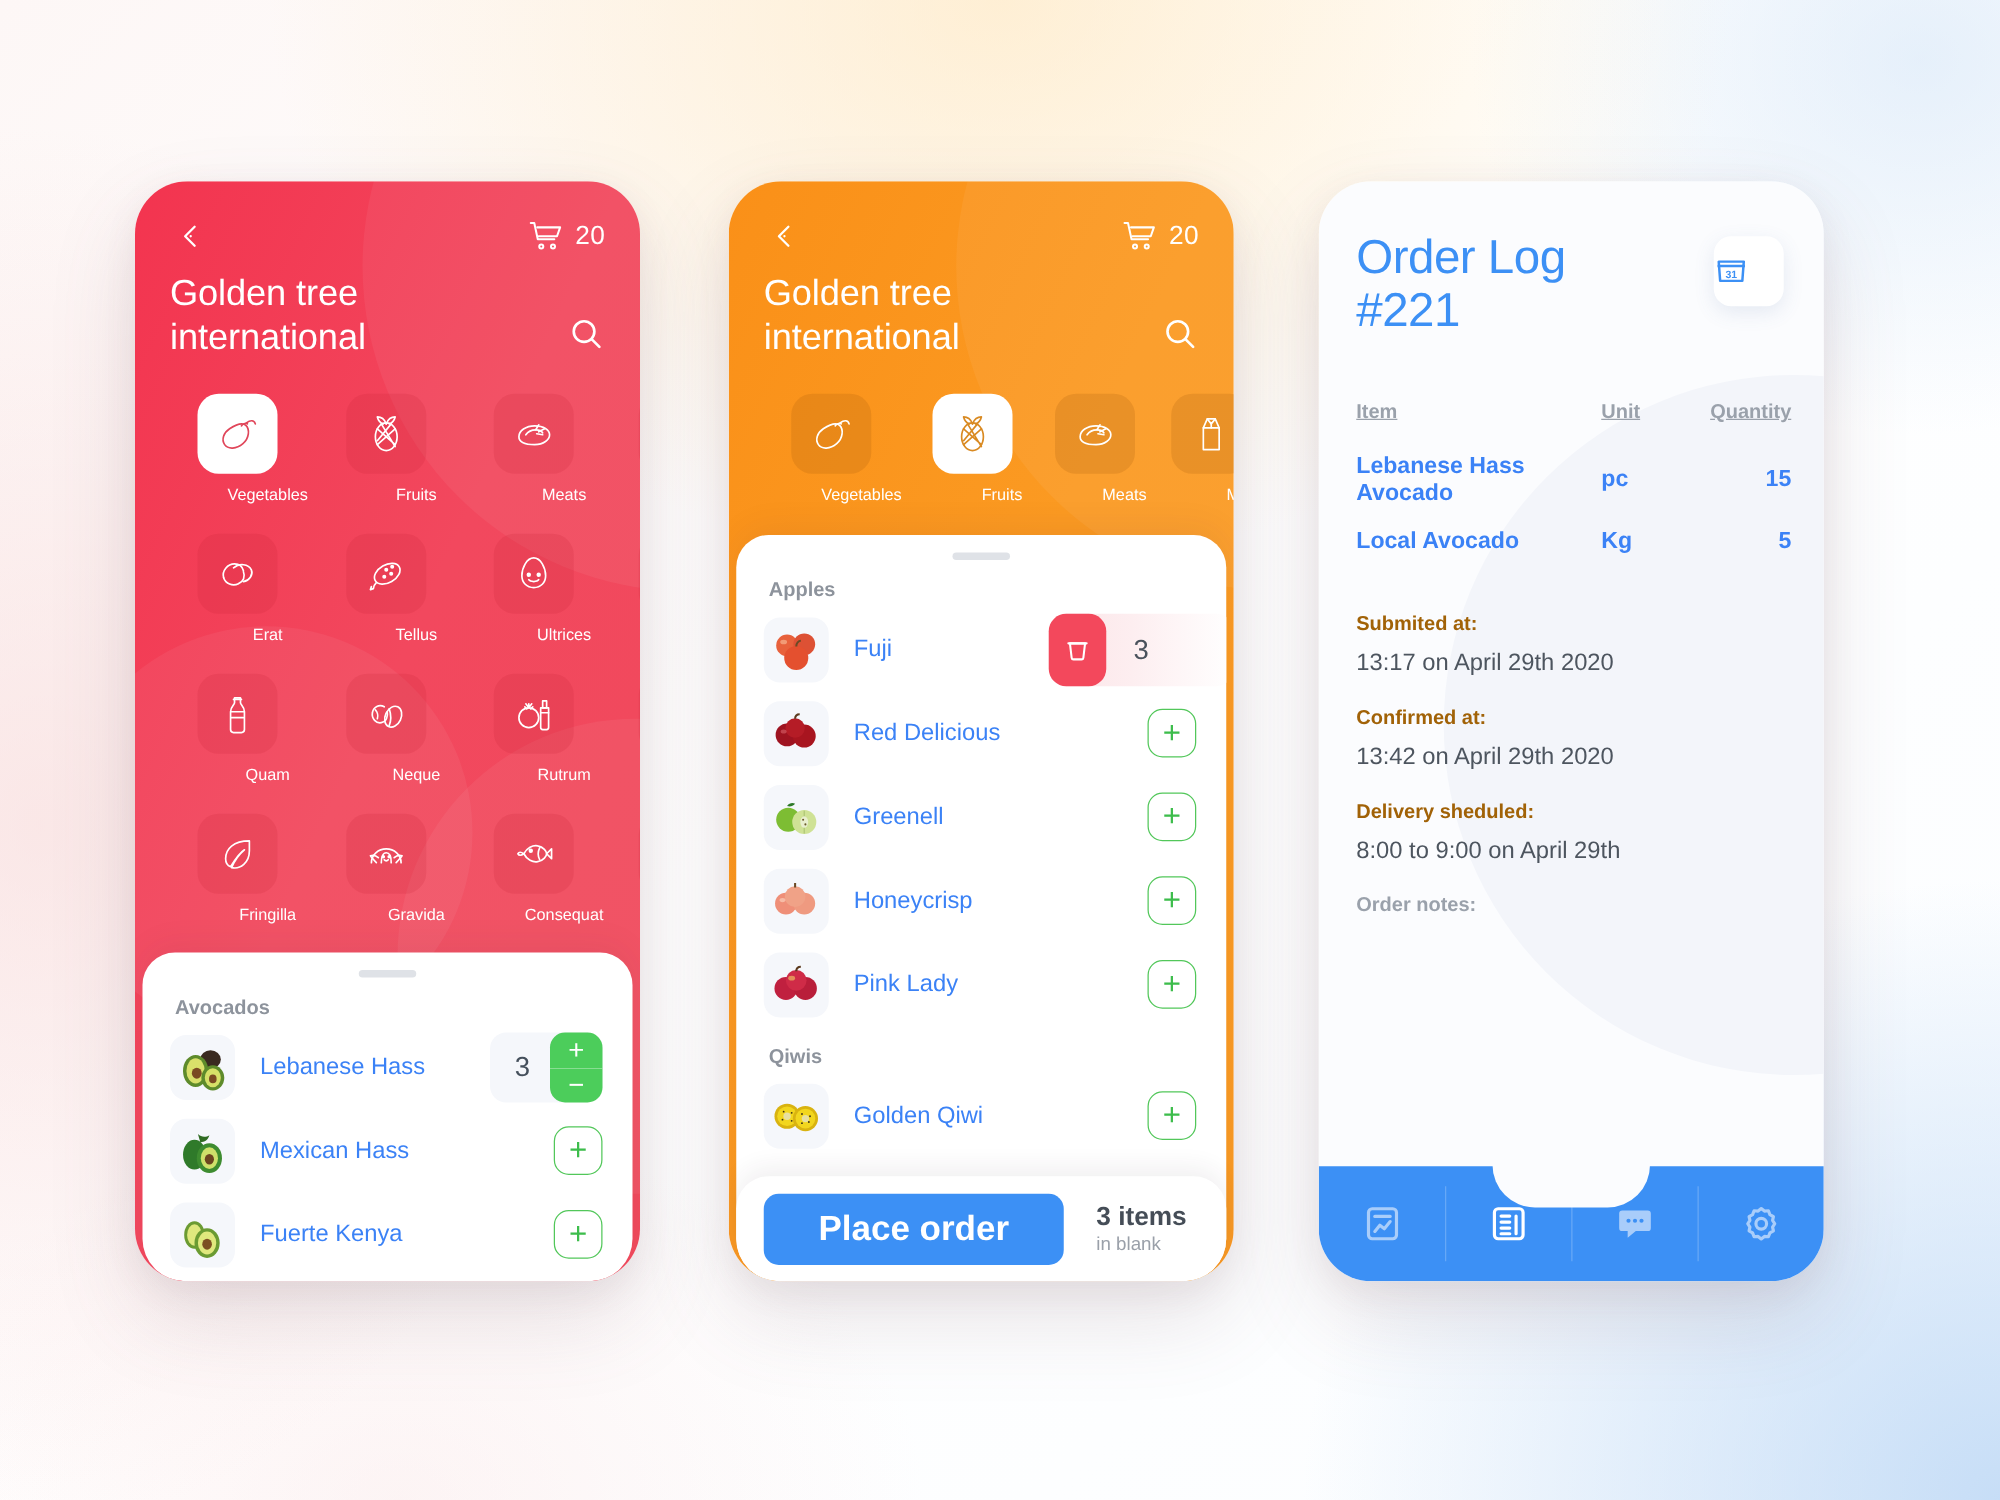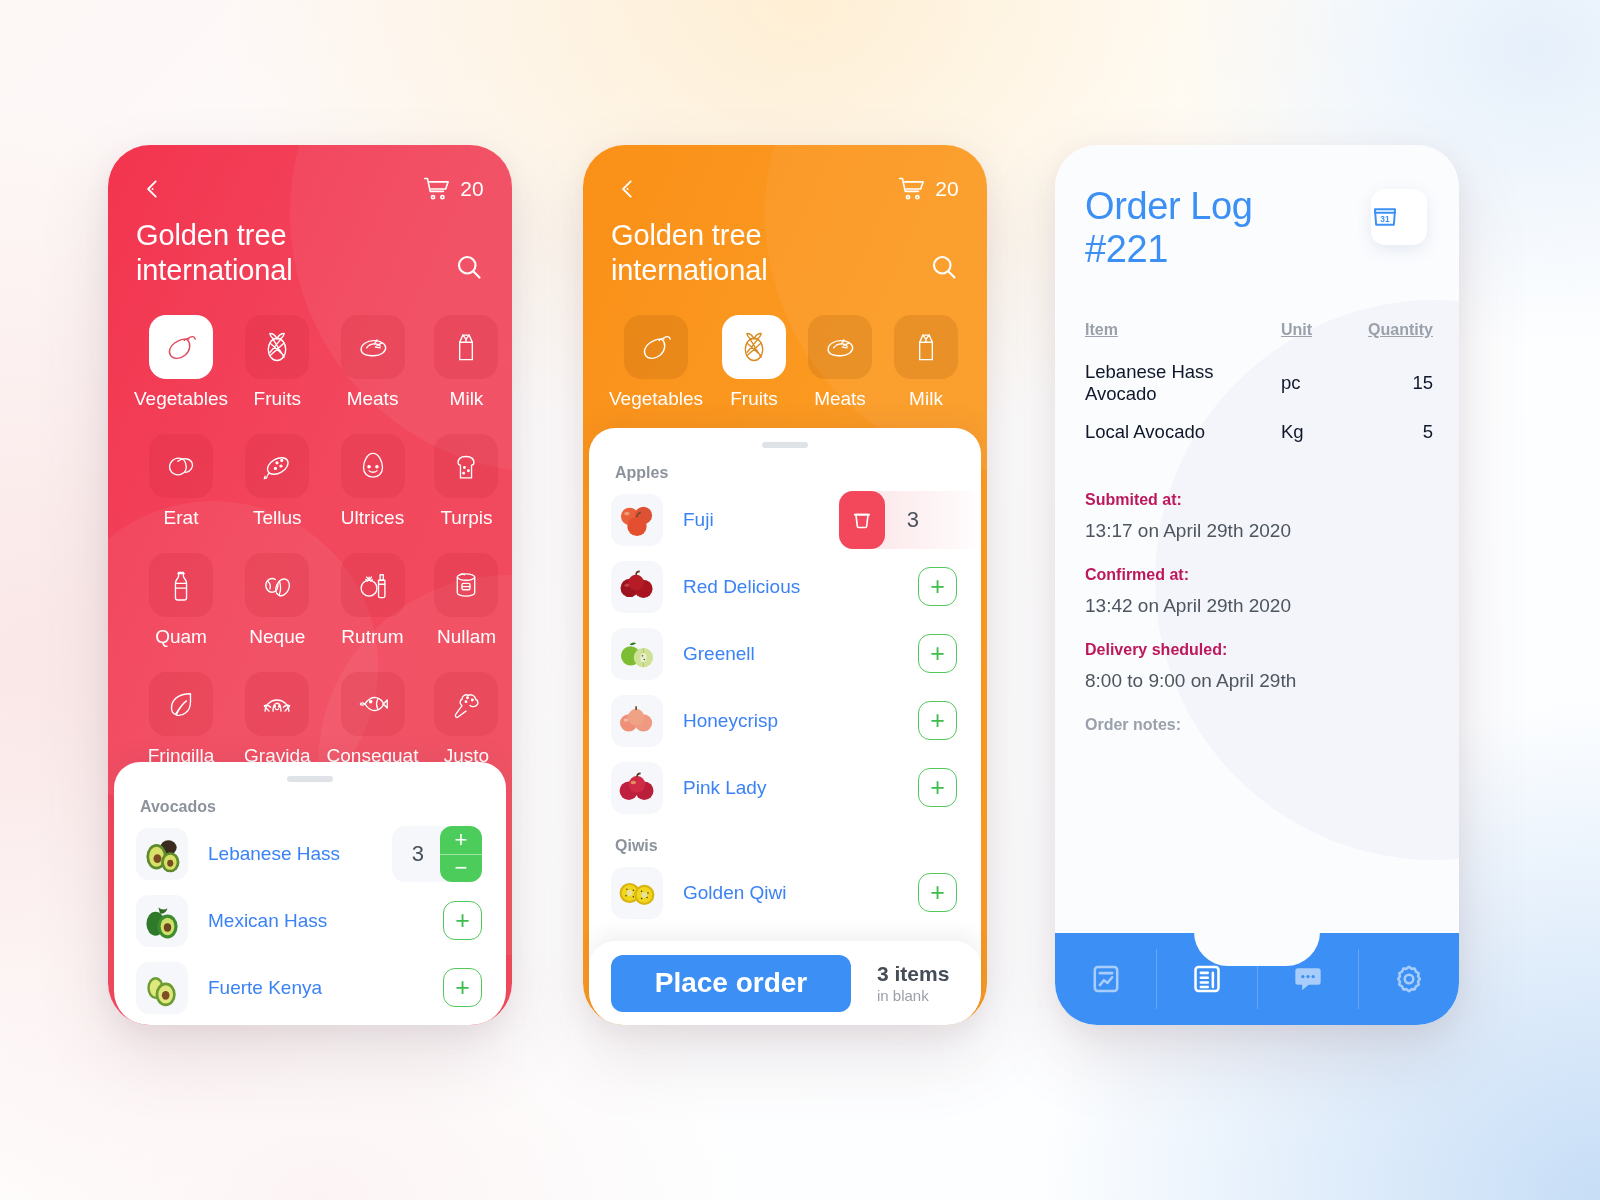--- a/index.html
+++ b/index.html
@@ -79,21 +79,21 @@
   .cat-cell { display: flex; flex-direction: column; align-items: center; cursor: pointer; }
   .cat-tile {
     width: 64px; height: 64px; border-radius: 17px;
     display: flex; align-items: center; justify-content: center;
     background: rgba(255,255,255,0.16);
   }
   .red .cat-tile { background: rgba(190,30,50,0.16); }
   .orange .cat-tile { background: rgba(160,85,10,0.19); }
   .cat-tile svg { width: 38px; height: 38px; }
   .cat-tile.active { background: #ffffff; }
-  .cat-label { margin-top: 9px; color: #fff; font-size: 19px; }
+  .cat-label { margin-top: 9px; color: #fff; font-size: 13px; margin-left: 48px; }
 
   
   .sheet {
     position: absolute; left: 6px; right: 6px; bottom: 0;
     background: #fff;
     border-radius: 26px 26px 34px 34px;
     box-shadow: 0 -6px 26px rgba(80,40,50,0.07);
     overflow: hidden;
   }
   .sheet.p1 { top: 617px; }
@@ -189,23 +189,23 @@
     box-shadow: 0 5px 16px rgba(80,110,160,0.13);
     display: flex; align-items: center; justify-content: flex-start; cursor: pointer;
     margin-top: 4px; margin-right: 6px;
   }
   .log-table { margin-top: 50px; width: 100%; }
   .log-table .r { display: flex; align-items: center; }
   .log-table .c-item { flex: 1; }
   .log-table .c-unit { width: 78px; }
   .log-table .c-qty  { width: 74px; text-align: right; }
   .log-table .head { font-size: 16px; color: #9aa1ab; font-weight: 600; padding-bottom: 22px; text-decoration: underline; }
-  .log-table .row { font-size: 18.5px; color: #0f172a; padding-bottom: 16px; }
+  .log-table .row { font-size: 18.5px; color: #3b82f6; padding-bottom: 16px; font-weight: bold; }
   .meta-block { margin-top: 32px; }
-  .meta-k { font-size: 16px; color: #be185d; font-weight: 600; margin-bottom: 11px; }
+  .meta-k { font-size: 16px; color: #a16207; font-weight: 600; margin-bottom: 11px; }
   .meta-v { font-size: 19px; color: #4d555f; margin-bottom: 24px; }
   .notes-k { font-size: 16px; color: #9aa1ab; font-weight: 600; margin-top: 22px; margin-bottom: 13px; }
   .notes-v { font-size: 18.5px; line-height: 1.53; color: #4d555f; }
 
   .tabbar {
     position: absolute; left: 0; right: 0; bottom: 0; height: 92px;
     background: #3c90f5; display: flex;
   }
   .tabbar .notch {
     position: absolute; left: 50%; transform: translateX(-50%);

